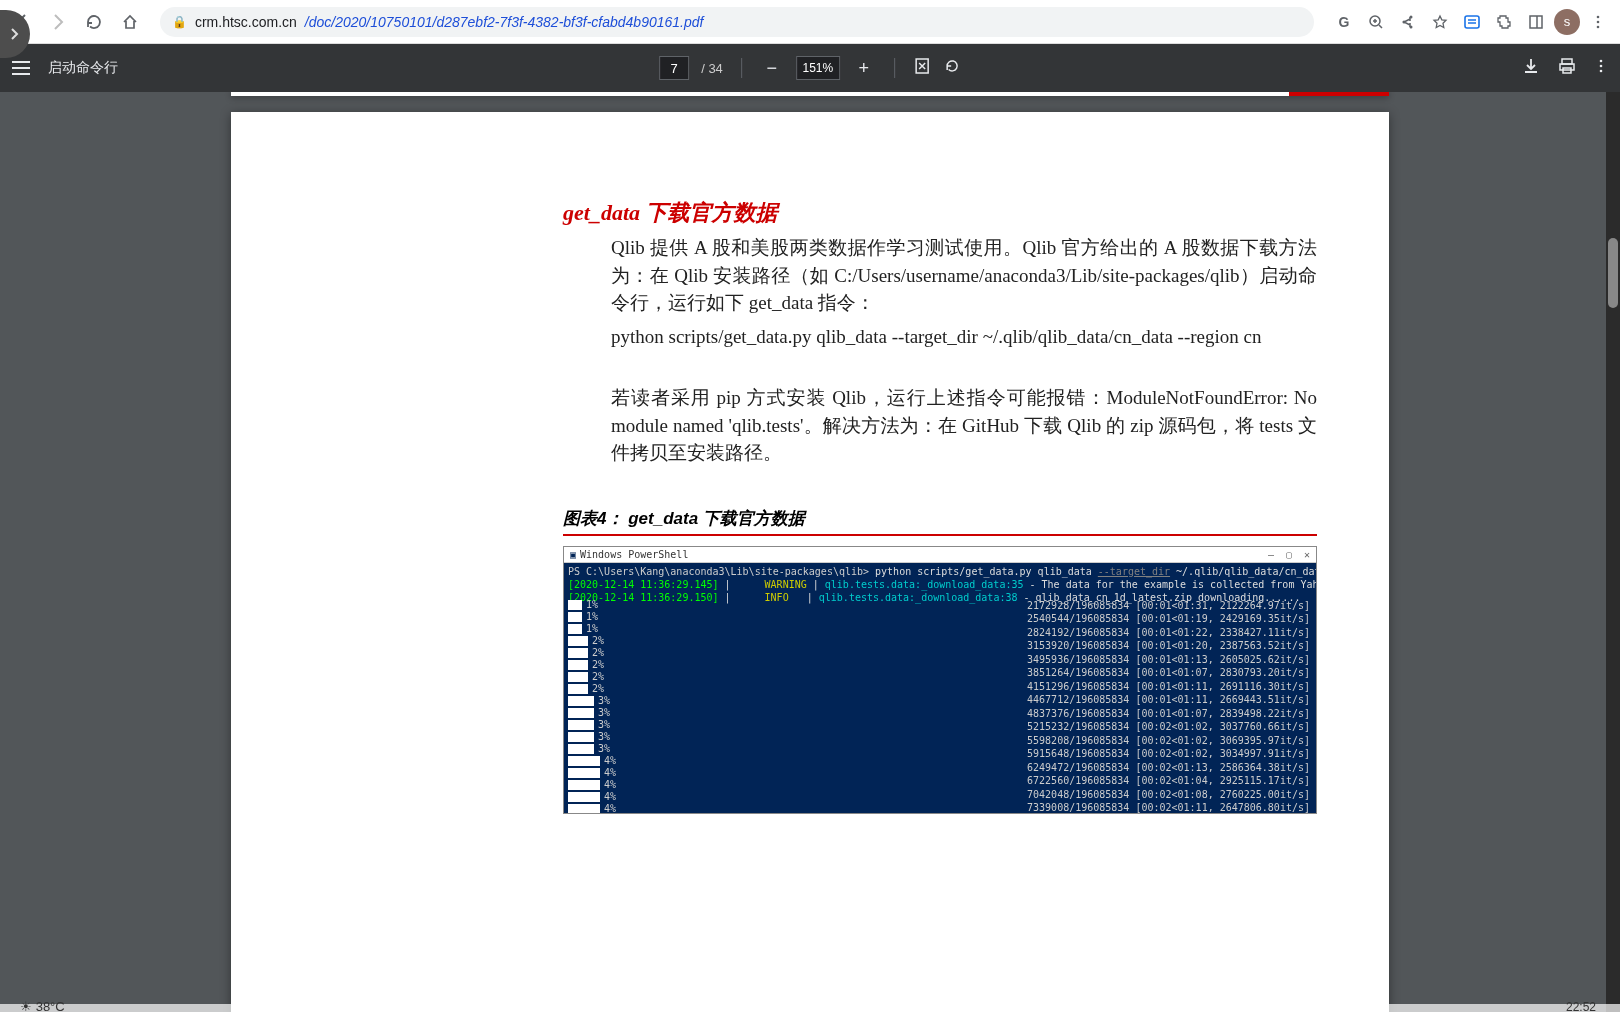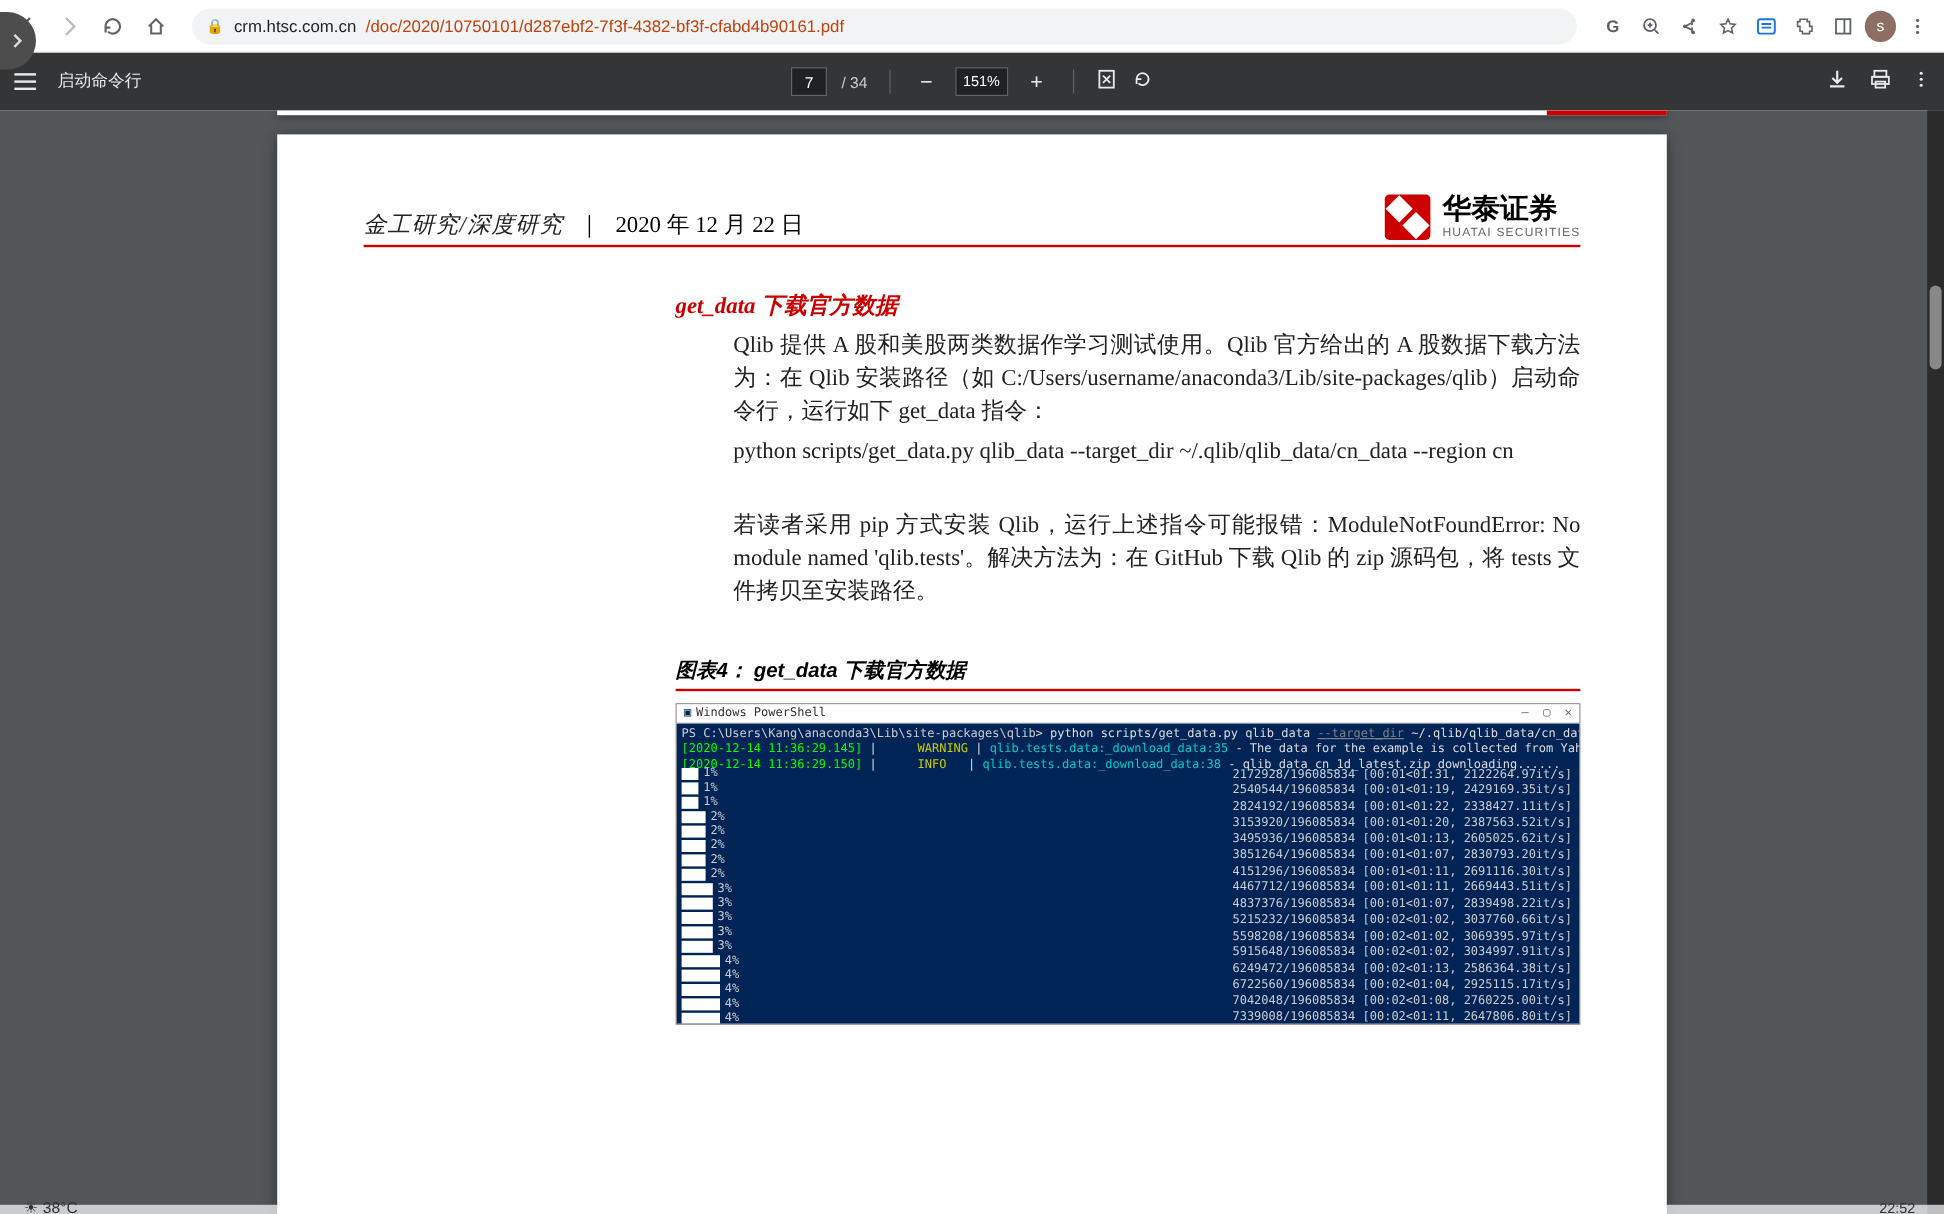--- a/index.html
+++ b/index.html
@@ -47,21 +47,21 @@
   display: flex;
   align-items: center;
   padding: 0 12px;
   gap: 8px;
   color: #202124;
   font-size: 14px;
   margin: 0 8px;
 }
 .lock { font-size: 12px; color: #5f6368; }
 .url-host { color: #202124; }
-.url-path { color: #c2410c; }
+.url-path { color: #1d4ed8; font-style: italic; }
 .right-icons { display: flex; align-items: center; gap: 4px; }
 .avatar-circle {
   width: 26px; height: 26px; border-radius: 50%;
   background: #8d6e63; color: #fff;
   display: flex; align-items: center; justify-content: center;
   font-size: 13px;
 }
 
 .pdf-toolbar {
   position: absolute;
@@ -171,21 +171,21 @@
 }
 .sec-title {
   color:#c00;
   font-size:24px;
   font-weight:bold;
   font-family:"SimSun","STSong",serif;
   font-style: italic;
 }
 .subsec {
   color:#c00;
-  font-size:19px;
+  font-size:22px;
   font-weight:bold;
   font-family:"SimSun","STSong",serif;
   font-style: italic;
   margin-top:4px;
 }
 .para {
   font-family:"SimSun","STSong",serif;
   font-size:19px;
   line-height:1.45;
   color:#222;
@@ -393,34 +393,20 @@
           <circle cx="7" cy="7" r="1.3" fill="#e8eaed"></circle>
           <circle cx="7" cy="12" r="1.3" fill="#e8eaed"></circle>
         </svg></div>
   </div>
 </div>
 
 <div class="viewer">
   <div class="viewer-inner">
     <div class="prev-page-sliver"></div>
     <div class="page">
-      <div class="doc-header">
-        <div>
-          <span class="doc-category">金工研究/深度研究</span>
-          <span class="doc-date">｜</span>
-          <span class="doc-date">2020 年 12 月 22 日</span>
-        </div>
-        <div class="logo-wrap">
-          <div class="logo-mark"></div>
-          <div class="logo-text">
-            <div class="logo-cn">华泰证券</div>
-            <div class="logo-en">HUATAI SECURITIES</div>
-          </div>
-        </div>
-      </div>
 
       <div class="content">
         <div class="subsec">get_data 下载官方数据</div>
         <div class="para">Qlib 提供 A 股和美股两类数据作学习测试使用。Qlib 官方给出的 A 股数据下载方法为：在 Qlib 安装路径（如 C:/Users/username/anaconda3/Lib/site-packages/qlib）启动命令行，运行如下 get_data 指令：</div>
         <div class="para lat" style="font-family:'Times New Roman',serif;">python scripts/get_data.py qlib_data --target_dir ~/.qlib/qlib_data/cn_data --region cn</div>
         <div class="para" style="margin-top:34px;">若读者采用 pip 方式安装 Qlib，运行上述指令可能报错：ModuleNotFoundError: No module named 'qlib.tests'。解决方法为：在 GitHub 下载 Qlib 的 zip 源码包，将 tests 文件拷贝至安装路径。</div>
         <div class="figlabel">图表4：  get_data 下载官方数据</div>
 
         <div class="figwrap">
           <div class="ps-window">

